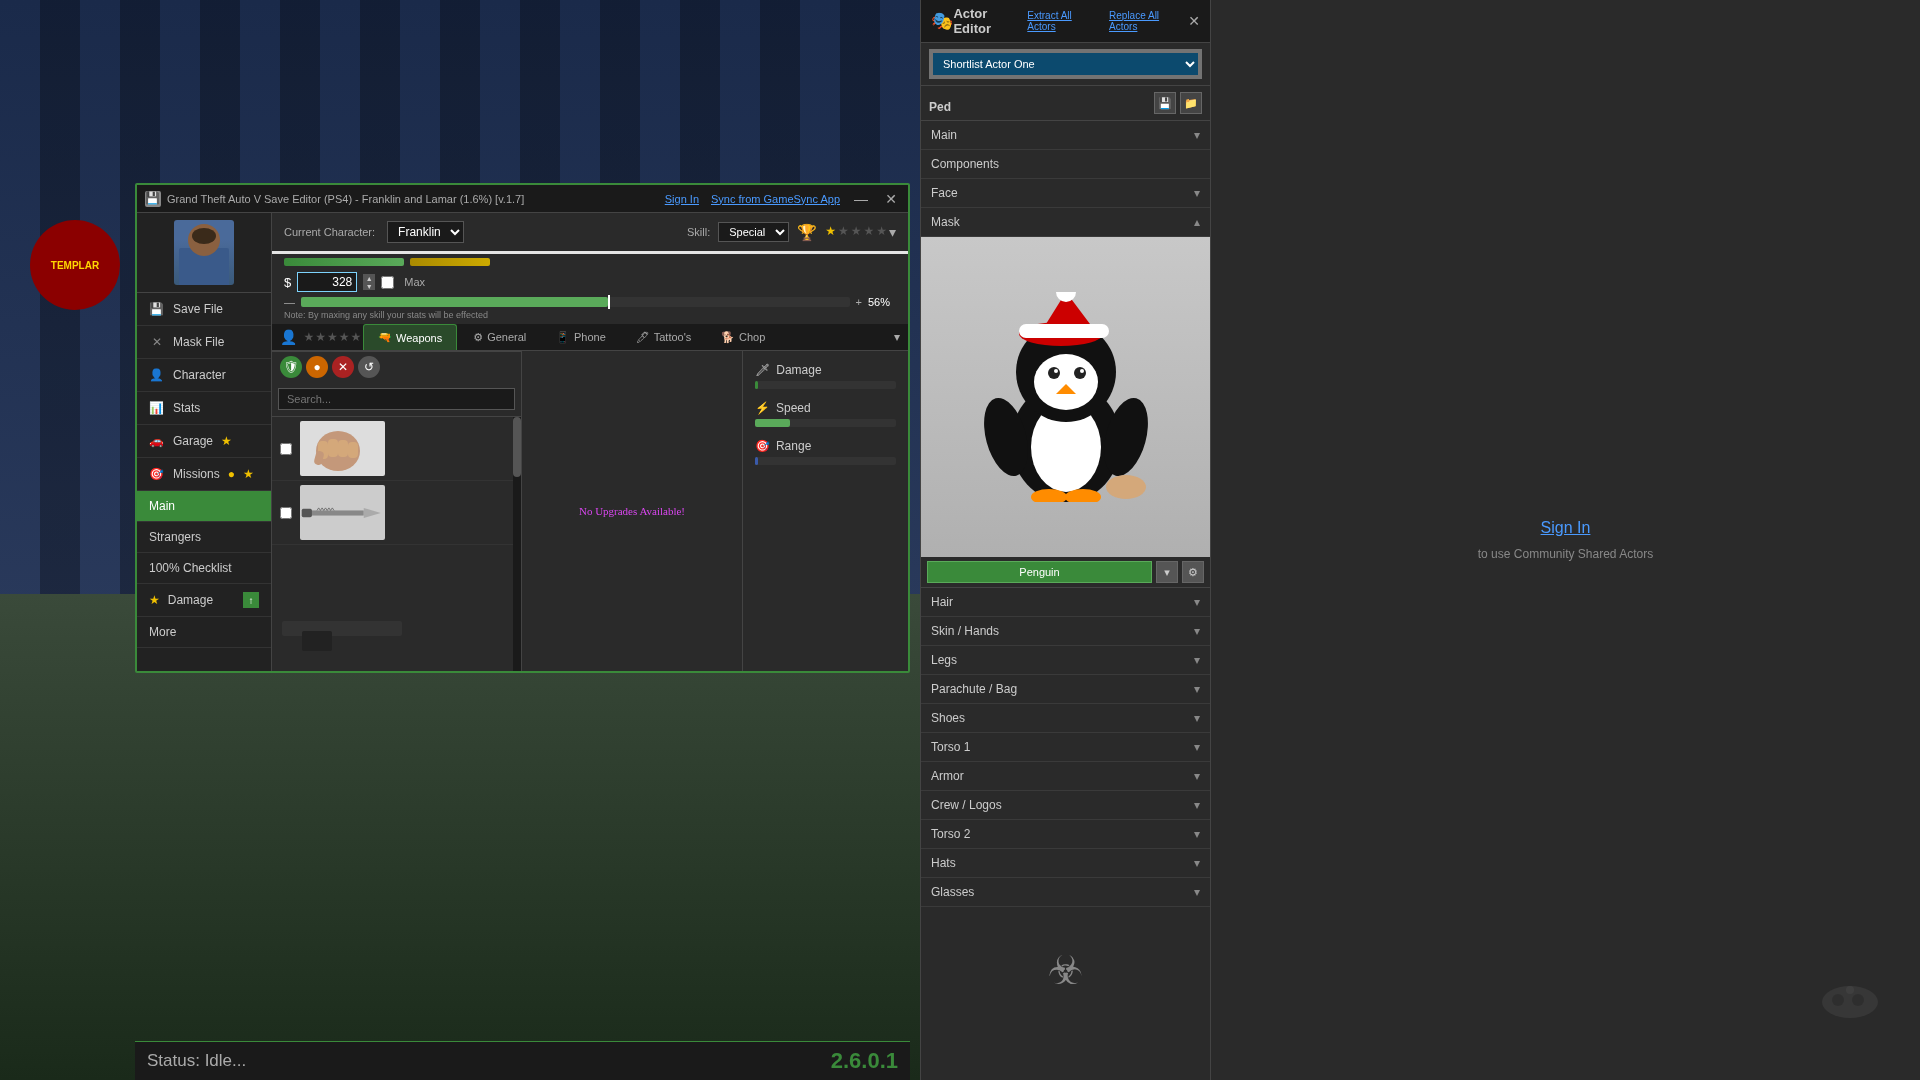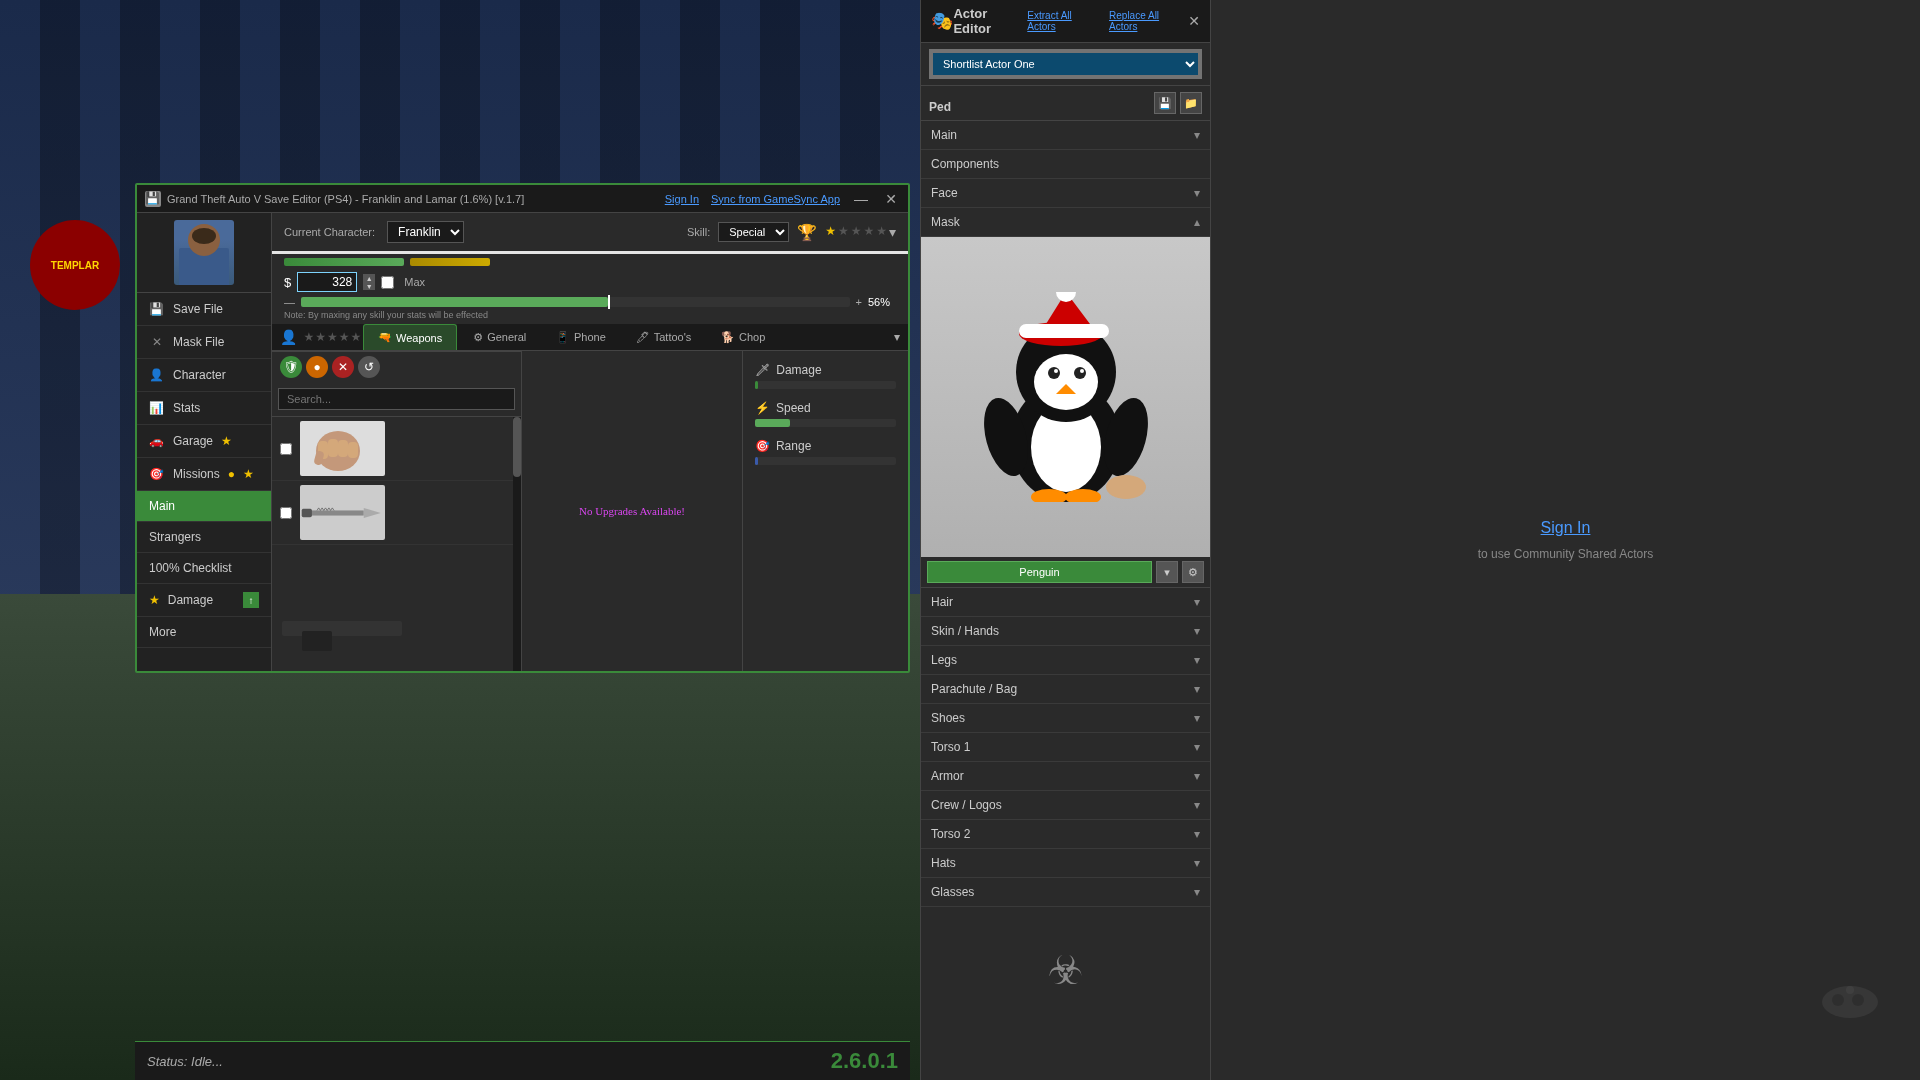--- a/index.html
+++ b/index.html
@@ -430,21 +430,21 @@
       left: 135px;
       width: 775px;
       background: #1a1a1a;
       border-top: 1px solid #3a8a3a;
       padding: 6px 12px;
       display: flex;
       justify-content: space-between;
       align-items: center;
     }
 
-    .status-text { color: #aaa; font-size: 13px; font-style: italic; }
+    .status-text { color: #aaa; font-size: 17px; }
     .version-text { color: #3a8a3a; font-size: 22px; font-weight: bold; }
 
     
     .actor-editor {
       position: absolute;
       top: 0;
       left: 920px;
       width: 290px;
       height: 1080px;
       background: #2a2a2a;

